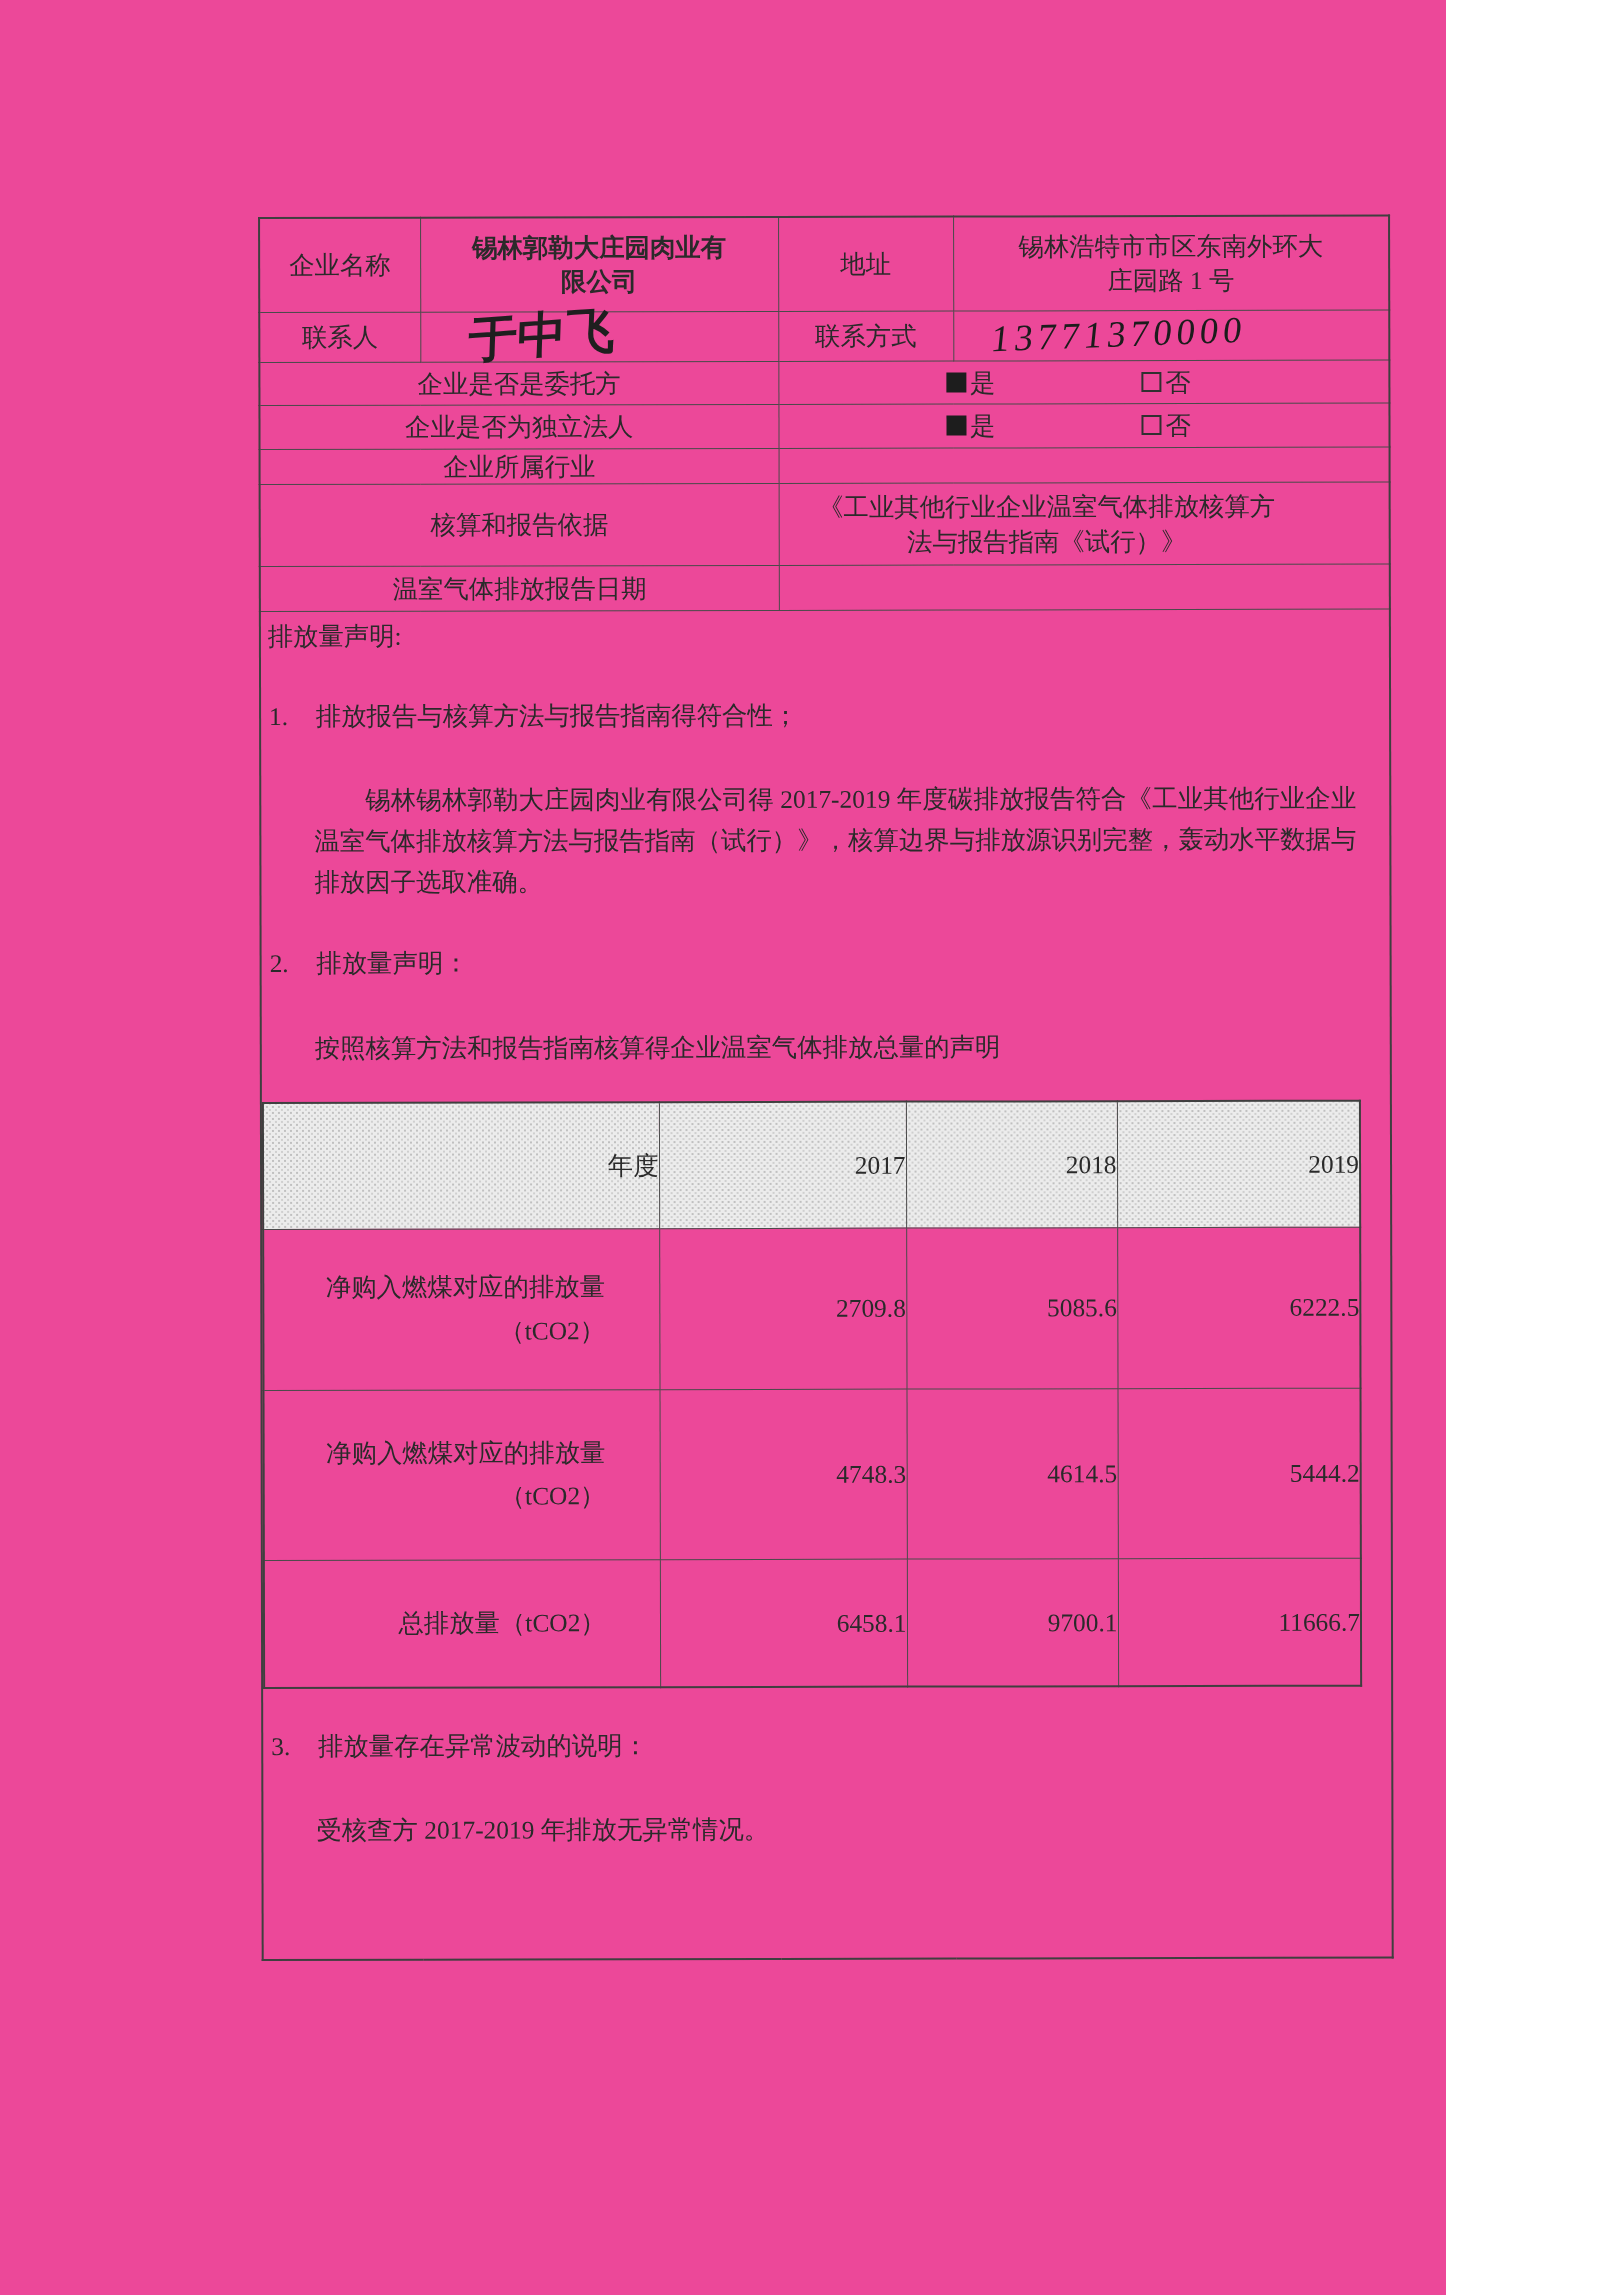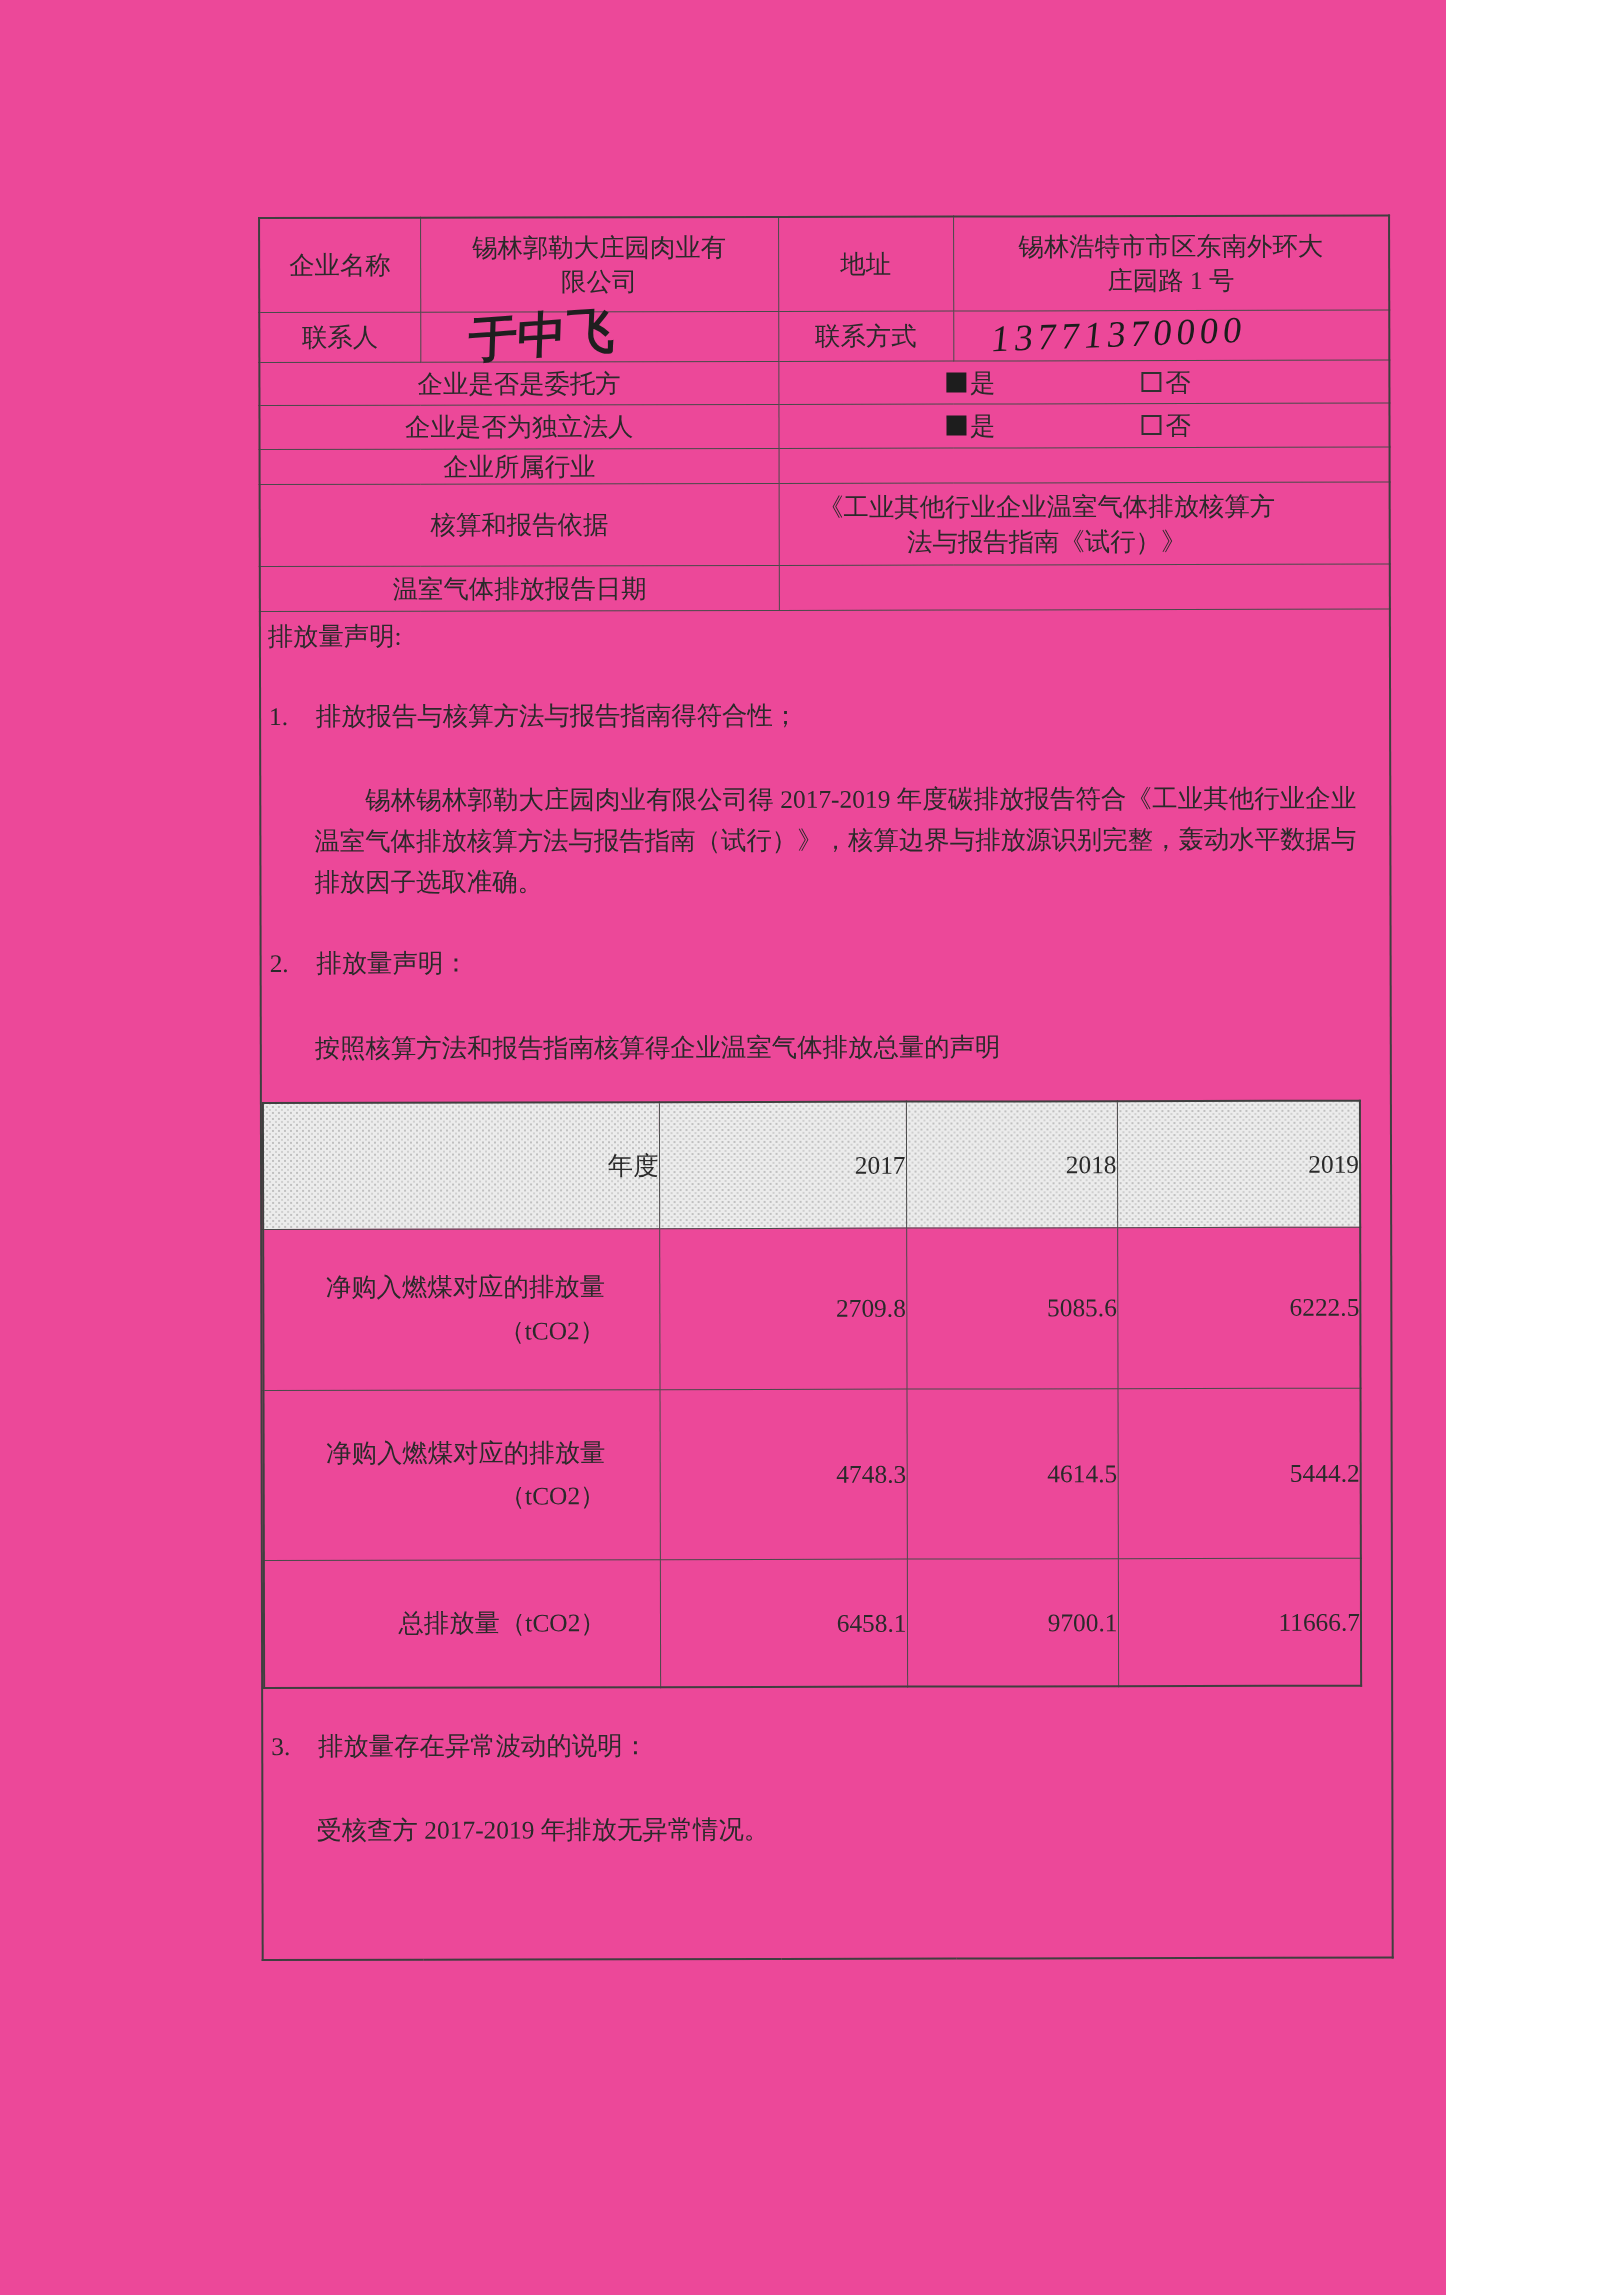--- a/index.html
+++ b/index.html
@@ -20,21 +20,21 @@
     position:absolute;left:260px;top:216px;width:1130px;
     border-collapse:collapse;table-layout:fixed;
     border:2px solid #3f3f3f;
   }
   table.info td{
     border:1.3px solid #4a4a4a;
     padding:0;vertical-align:middle;
     font-size:25.4px;line-height:1.35;
   }
   .cell-center{display:flex;align-items:center;justify-content:center;text-align:center;width:100%;height:100%;}
-  .maxw-385{max-width:257px;margin:0 auto;}
+  .maxw-385{max-width:257px;margin:0 auto;font-weight:bold;}
   .maxw-465{max-width:311px;margin:9px auto;}
   .maxw-690{max-width:461px;margin:0 auto;}
   
   .choice-wrap{display:flex;align-items:center;padding-left:167px;gap:146px;}
   .choice{display:flex;align-items:center;gap:4px;}
   .cb{display:inline-block;width:20px;height:20px;box-sizing:border-box;}
   .cb.filled{background:#1d1d1d;}
   .cb.empty{border:2px solid #303030;background:transparent;}
   
   .handwrite-name{

